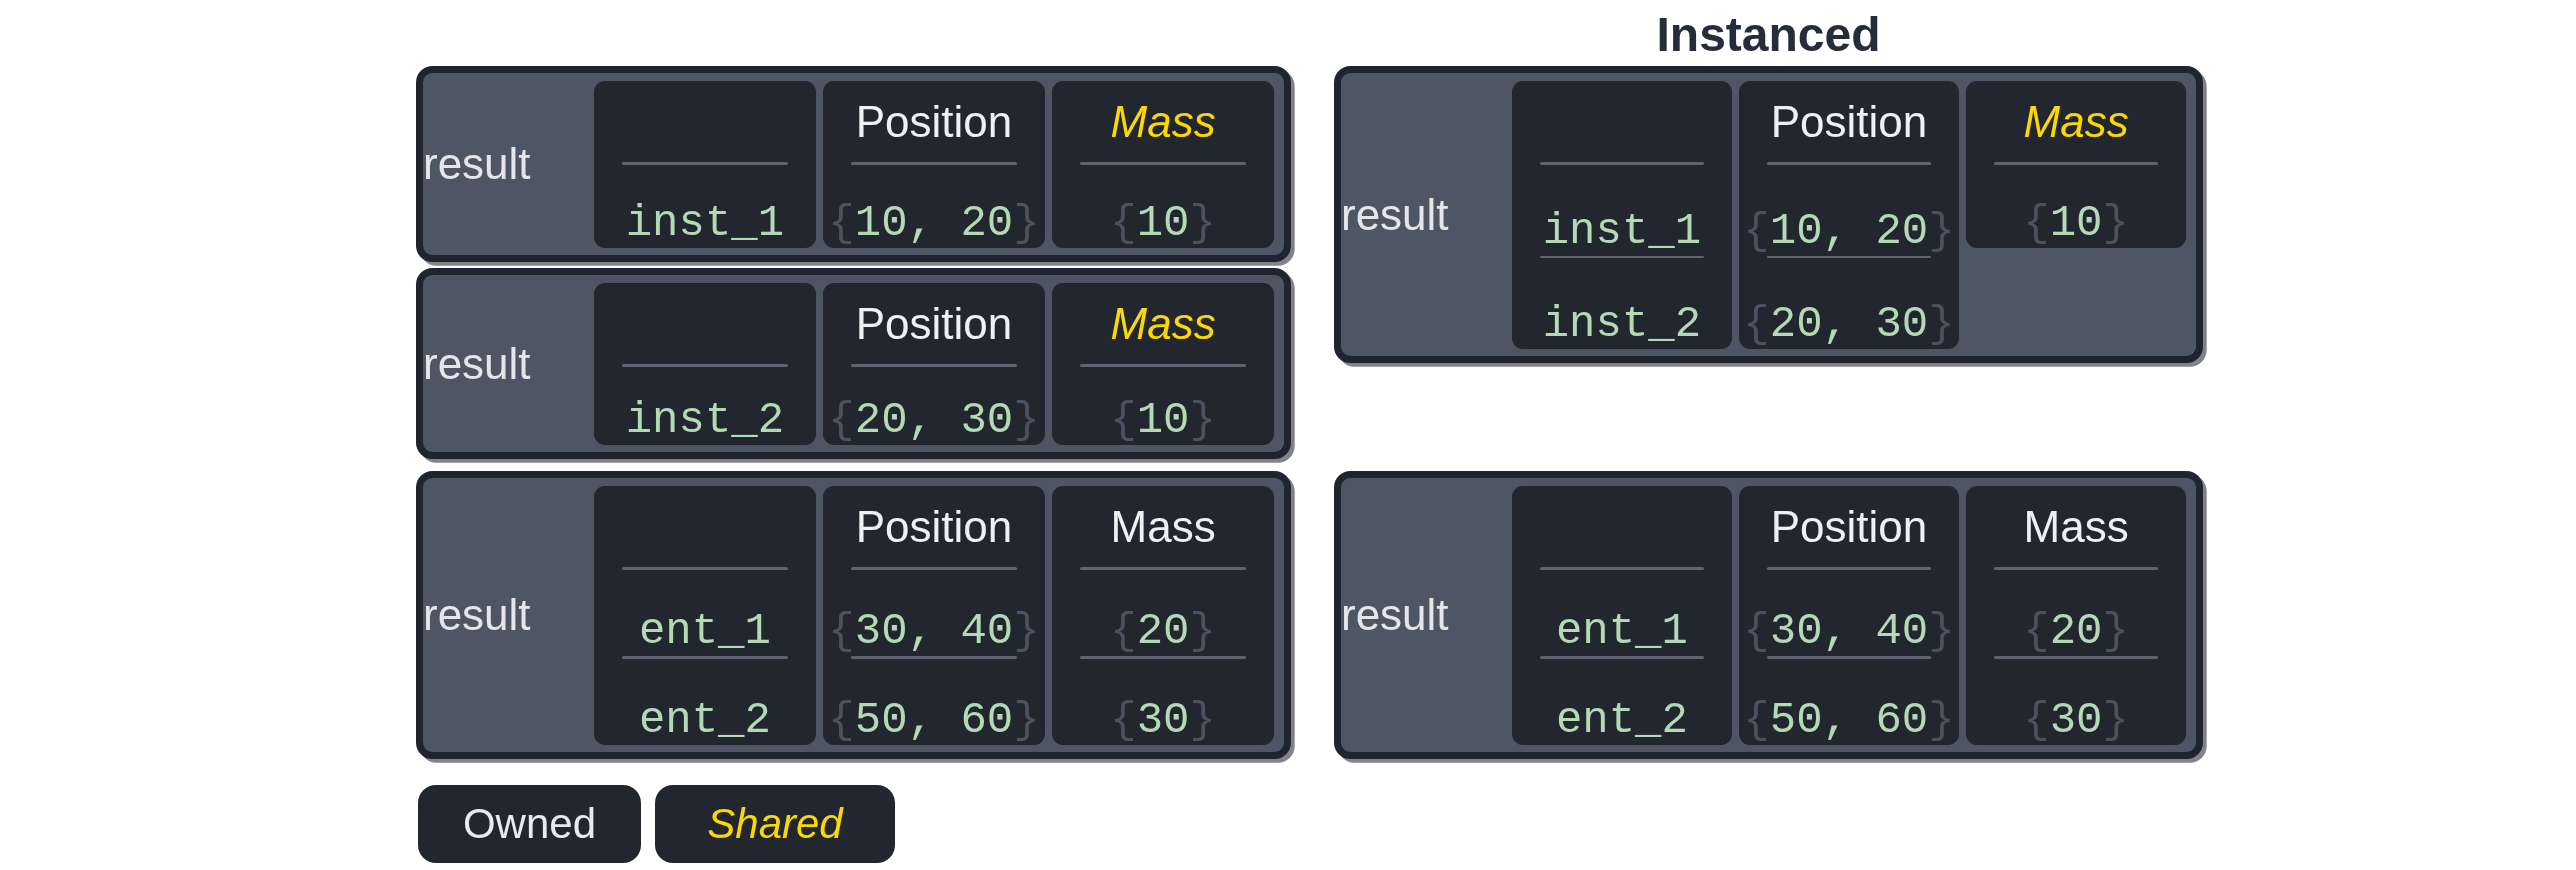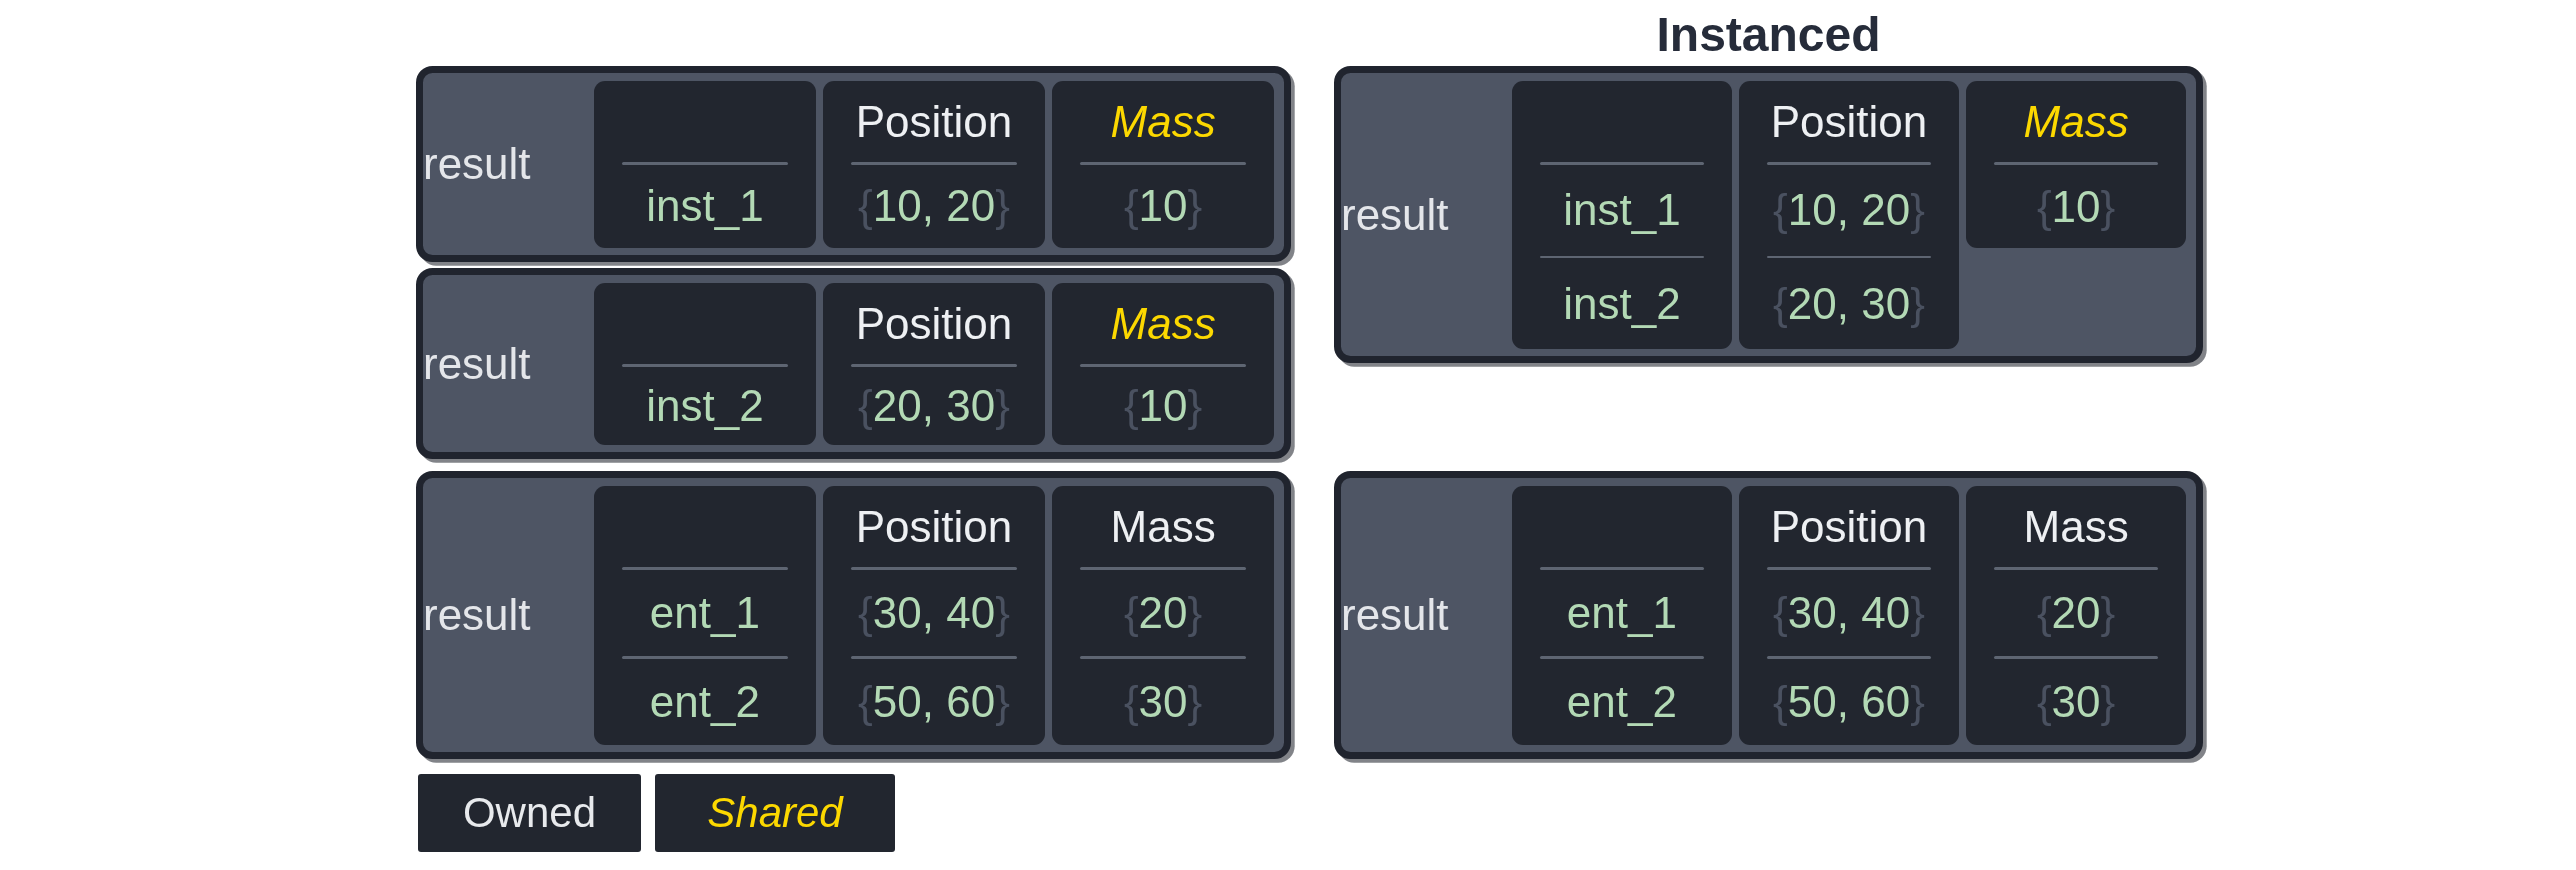--- a/index.html
+++ b/index.html
@@ -79,38 +79,40 @@
   .sep {
     flex: 0 0 2.8px;
     height: 2.8px;
     margin: 0 27.5px;
     background: #5e6572;
     border-radius: 1.8px;
   }
   .cell {
     flex: 1 1 0;
     display: flex;
-    align-items: center;
+    align-items: flex-end;
     justify-content: center;
     font-size: 44px;
     white-space: nowrap;
+    font-family: Liberation Mono, monospace;
   }
   .name-text { color: #b3d9b5; }
   .brace { color: #4a5160; }
   .val-text { color: #b3d9b5; }
 
   .legend-chip {
     position: absolute;
     box-sizing: border-box;
     background: #22262f;
-    border-radius: 3px;
+    border-radius: 18px;
     display: flex;
     align-items: center;
     justify-content: center;
     font-size: 42px;
+    margin-top: 11px;
   }
   .chip-owned  { left: 418px; top: 774px; width: 223px; height: 78px; color: #e8eaed; }
   .chip-shared { left: 655px; top: 774px; width: 240px; height: 78px; color: #fcd800; font-style: italic; }
 </style>
 </head>
 <body>
 
 <div class="canvas">
   <div class="section-title title-right">Instanced</div>
 

